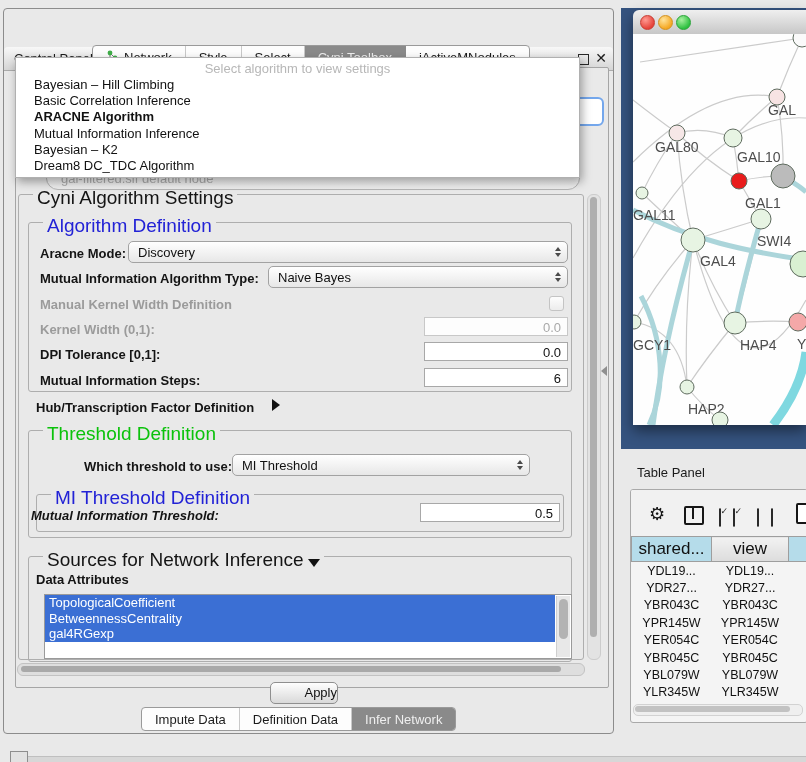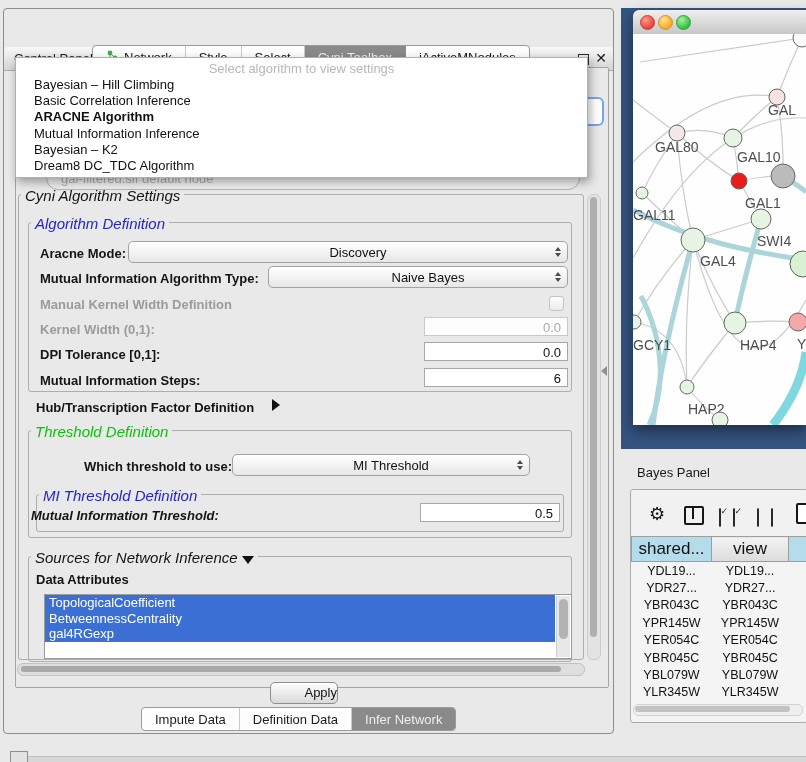--- a/index.html
+++ b/index.html
@@ -20,41 +20,41 @@
                border-right:1px solid #C9C9C9;white-space:nowrap;}
   .tabbar .tab:last-child{border-right:none;}
   .tabbar .tab.sel{background:#8A8A8A;color:#EFEFEF;border-right-color:#8A8A8A;}
   .toptabs{left:88px;top:36px;}
   .bottomtabs{left:141px;top:707px;}
   
   .content-frame{left:11px;top:58px;width:592px;height:619px;border:1px solid #A5A5A5;
                  border-radius:2px;background:#E9E9E9;}
   
   .popup{left:15px;top:57px;width:563px;height:119px;background:#FFFFFF;border:1px solid #B0B0B0;
-         box-shadow:2px 4px 9px rgba(0,0,0,.35);z-index:40;padding-left:8px;}
+         box-shadow:2px 4px 9px rgba(0,0,0,.35);z-index:40;}
   .popup-ph{top:3px;left:0;width:100%;text-align:center;font-size:13px;color:#B7B7B7;}
   .popup-item{left:0;width:100%;height:16px;line-height:16px;padding-left:18px;font-size:13px;color:#111;box-sizing:border-box;}
   .popup-item.sel{font-weight:bold;}
   
   .ghost-combo{left:46px;top:166px;width:534px;height:24px;border:1px solid #B5B5B5;border-radius:12px;
                background:linear-gradient(#FFF,#ECECEC);z-index:5;font-size:13px;color:#ADADAD;
                line-height:24px;padding-left:14px;box-sizing:border-box;}
   .focus-combo{left:566px;top:97px;width:34px;height:25px;border:2px solid #74A7EC;border-radius:6px;
                background:#fff;z-index:6;}
   
   .groupbox{border:1px solid #AEAEAE;border-radius:3px;}
-  .grouptitle{position:absolute;top:-8px;left:2px;background:#E9E9E9;padding:0 4px;font-size:15px;white-space:nowrap;font-style:italic;}
+  .grouptitle{position:absolute;top:-8px;left:14px;background:#E9E9E9;padding:0 4px;font-size:19px;white-space:nowrap;}
   .t-black{color:#141414;}
   .t-blue{color:#2222D6;}
   .t-green{color:#0BC20B;}
   .lbl{font-size:13px;font-weight:bold;color:#141414;white-space:nowrap;}
   .lbl.dis{color:#9B9B9B;}
   
   .combo{height:22px;border:1px solid #A2A2A2;border-radius:5px;background:linear-gradient(#FFFFFF,#E7E7E7);
-         font-size:13px;color:#111;line-height:22px;padding-left:20px;box-sizing:border-box;text-align:center;}
+         font-size:13px;color:#111;line-height:22px;padding-left:9px;box-sizing:border-box;}
   .spin{position:absolute;right:6px;top:50%;transform:translateY(-50%);display:flex;flex-direction:column;gap:2px;}
   .spin i{display:block;width:0;height:0;border-left:3.5px solid transparent;border-right:3.5px solid transparent;}
   .spin i.up{border-bottom:4px solid #4A4A4A;}
   .spin i.dn{border-top:4px solid #4A4A4A;}
   
   .field{height:19px;background:#FFF;border:1px solid #A8A8A8;font-size:13px;color:#111;
          line-height:19px;text-align:right;padding-right:6px;box-sizing:border-box;}
   .field.dis{color:#A9A9A9;border-color:#C8C8C8;background:#FDFDFD;}
   .checkbox{width:13px;height:13px;border:1px solid #C4C4C4;border-radius:3px;background:linear-gradient(#FDFDFD,#ECECEC);}
   .tri-right{width:0;height:0;border-top:6px solid transparent;border-bottom:6px solid transparent;border-left:8px solid #111;}
@@ -308,21 +308,21 @@
     <text x="633" y="350" font-size="14" fill="#4D4D4D">GCY1</text>
     <circle cx="735" cy="323" r="11" fill="#E7F4E3" stroke="#5E6B5E" stroke-width="1"></circle>
     <text x="740" y="350" font-size="14" fill="#4D4D4D">HAP4</text>
     <circle cx="798" cy="322" r="9" fill="#F4A8A8" stroke="#5E6B5E" stroke-width="1"></circle>
     <text x="797" y="349" font-size="14" fill="#4D4D4D">Y</text>
     <circle cx="687" cy="387" r="7" fill="#E7F4E3" stroke="#5E6B5E" stroke-width="1"></circle>
     <text x="688" y="414" font-size="14" fill="#4D4D4D">HAP2</text>
     <circle cx="720" cy="420" r="8" fill="#E7F4E3" stroke="#5E6B5E" stroke-width="1"></circle>
   </svg>
 
-<span class="abs tp-title">Bayes Panel</span>
+<span class="abs tp-title">Table Panel</span>
 <div class="abs tp-frame">
   <div class="abs tp-toolbar">
     <span class="abs gear" style="left:18px;top:15px;">⚙</span>
     <span class="abs col-icon" style="left:53px;top:16px;">
         <i></i>
       </span>
     <span class="abs cb ck" style="left:88px;top:19px;"></span>
     <span class="abs cb ck" style="left:100px;top:19px;"></span>
     <span class="abs cb" style="left:122px;top:19px;"></span>
     <span class="abs cb" style="left:134px;top:19px;"></span>

